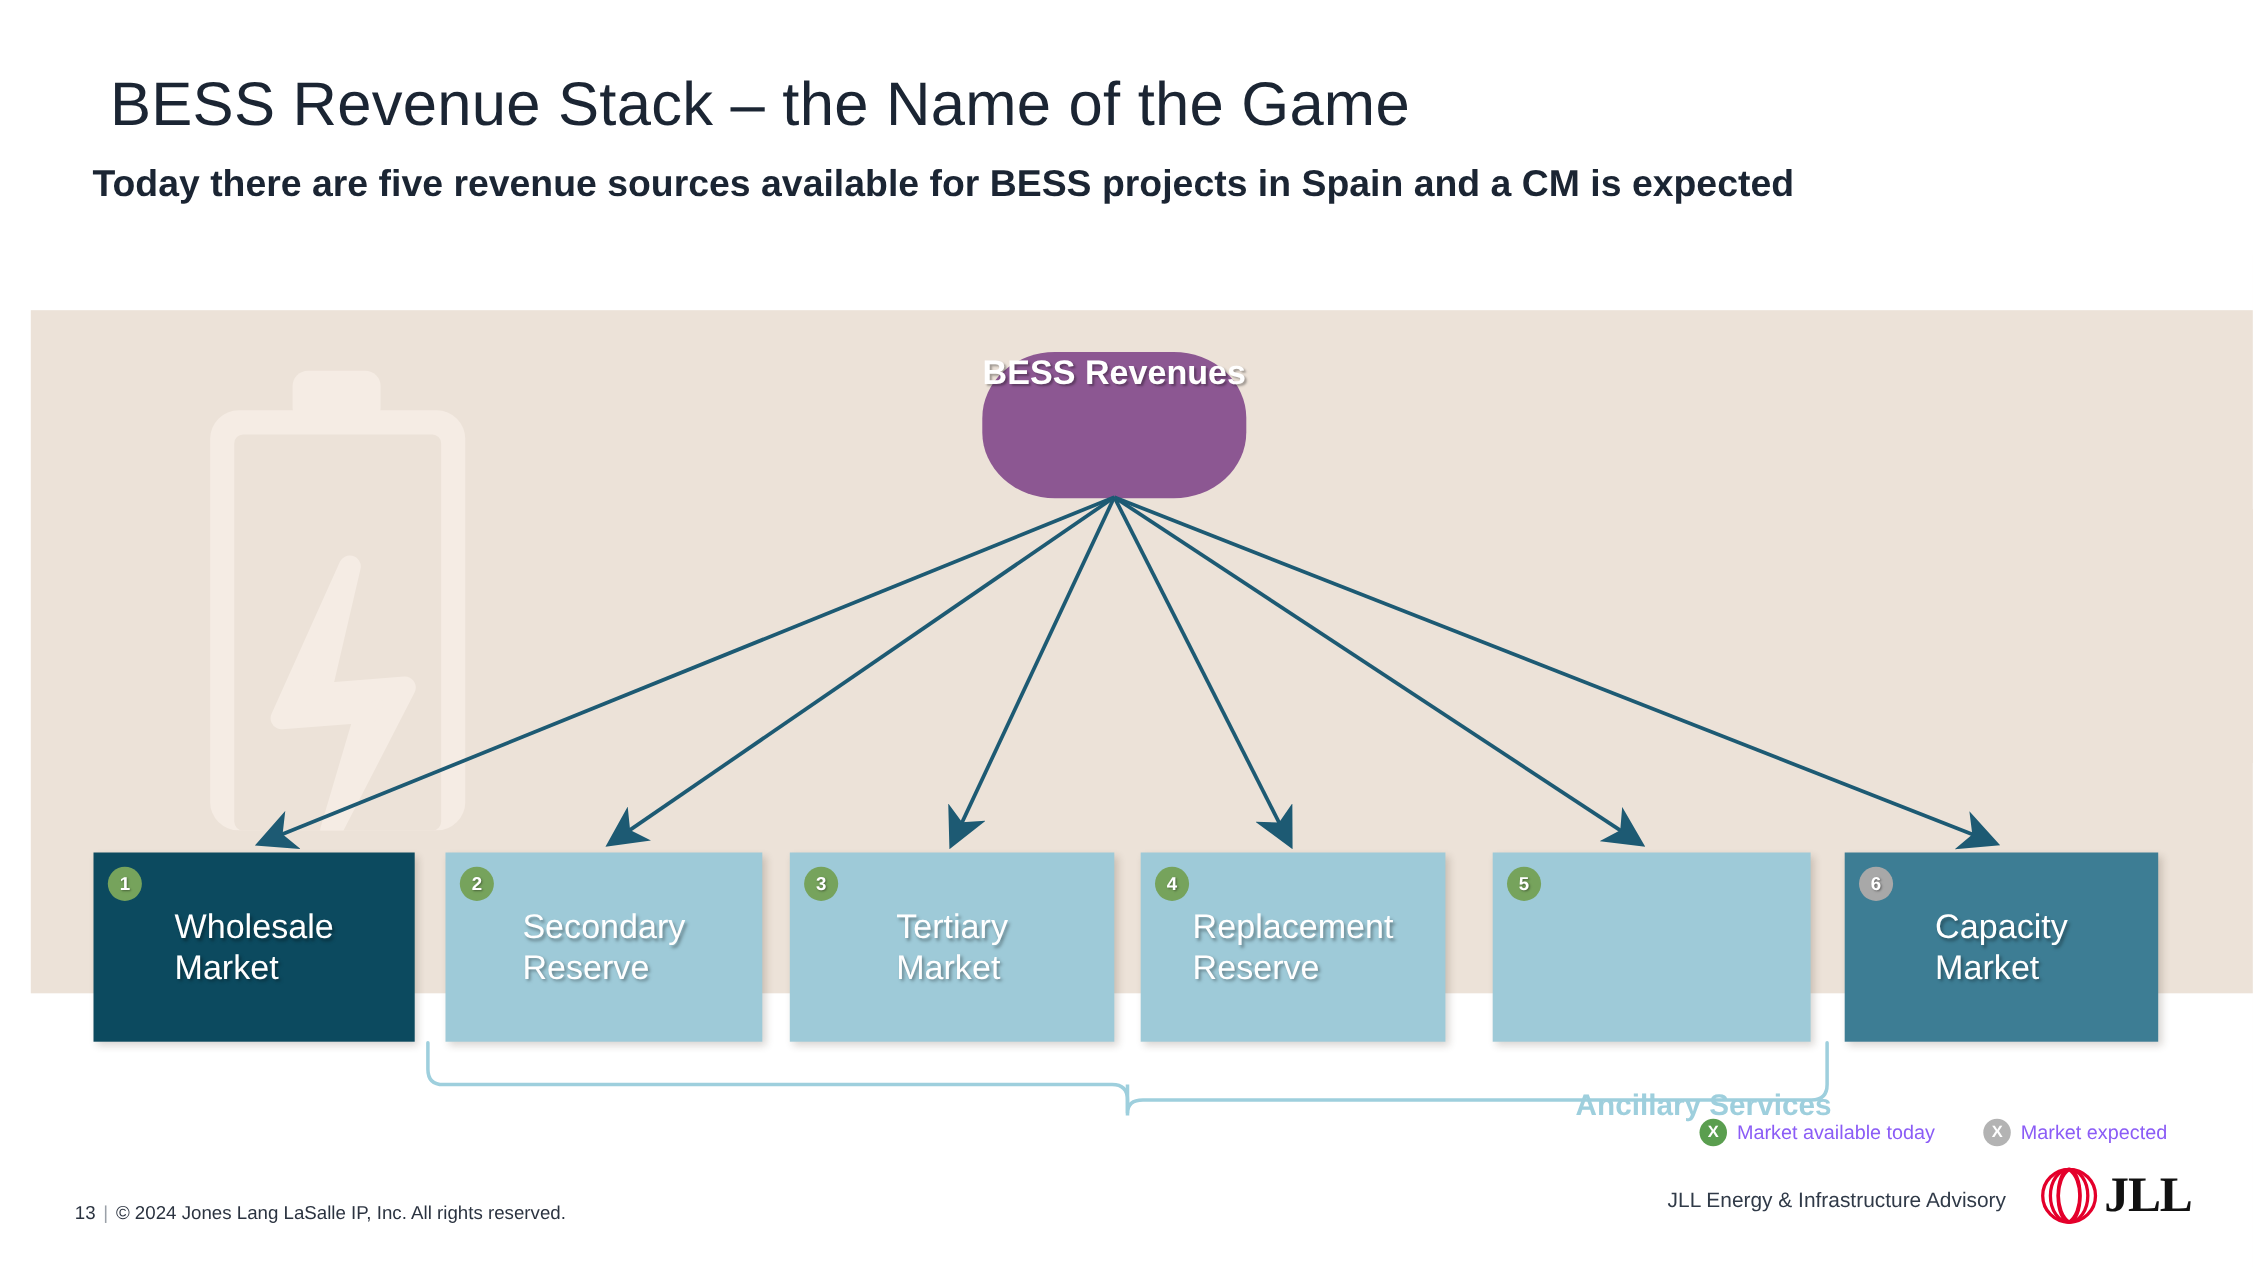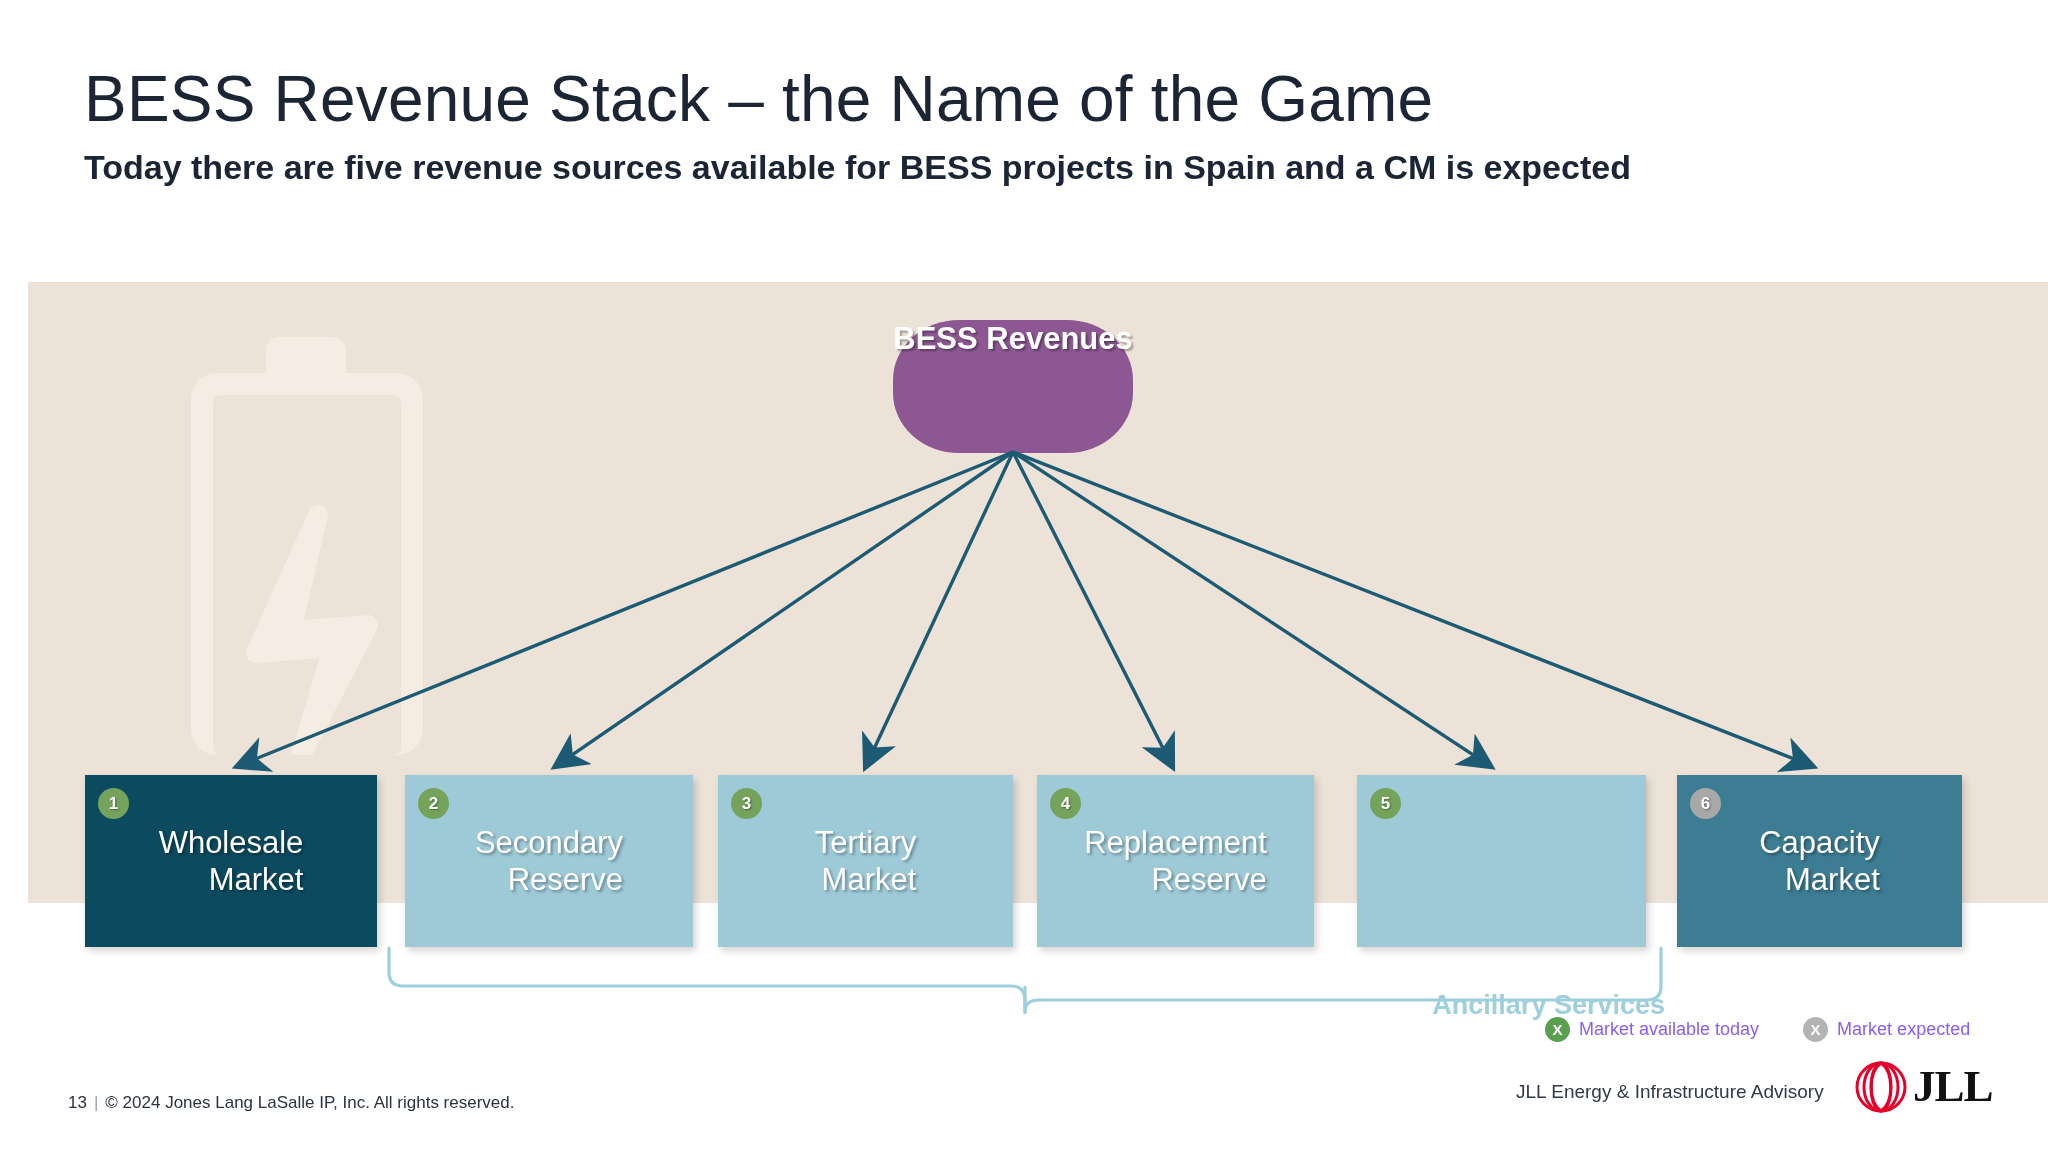--- a/index.html
+++ b/index.html
@@ -12,23 +12,23 @@
     height: 1152px;
     position: relative;
     overflow: hidden;
     font-family: "Liberation Sans", sans-serif;
     color: #17202e;
   }
 
   
   #slide-title {
     position: absolute;
-    left: 84px;
+    left: 100px;
     top: 62px;
-    font-size: 64px;
+    font-size: 56px;
     font-weight: 400;
     letter-spacing: 0.2px;
     color: #1b2533;
     white-space: nowrap;
   }
   #slide-subtitle {
     position: absolute;
     left: 84px;
     top: 148px;
     font-size: 34px;
@@ -94,21 +94,21 @@
     height: 172px;
     display: flex;
     align-items: center;
     justify-content: center;
     box-shadow: 3px 4px 7px rgba(60,45,30,.20);
   }
   .revenue-box .box-label {
     color: #ffffff;
     font-size: 31px;
     line-height: 1.20;
-    text-align: right;
+    text-align: left;
     white-space: pre-line;
     text-shadow: 2px 2px 3px rgba(0,0,0,.35);
     padding: 0 10px;
   }
   .badge {
     position: absolute;
     left: 13px;
     top: 13px;
     width: 31px;
     height: 31px;

